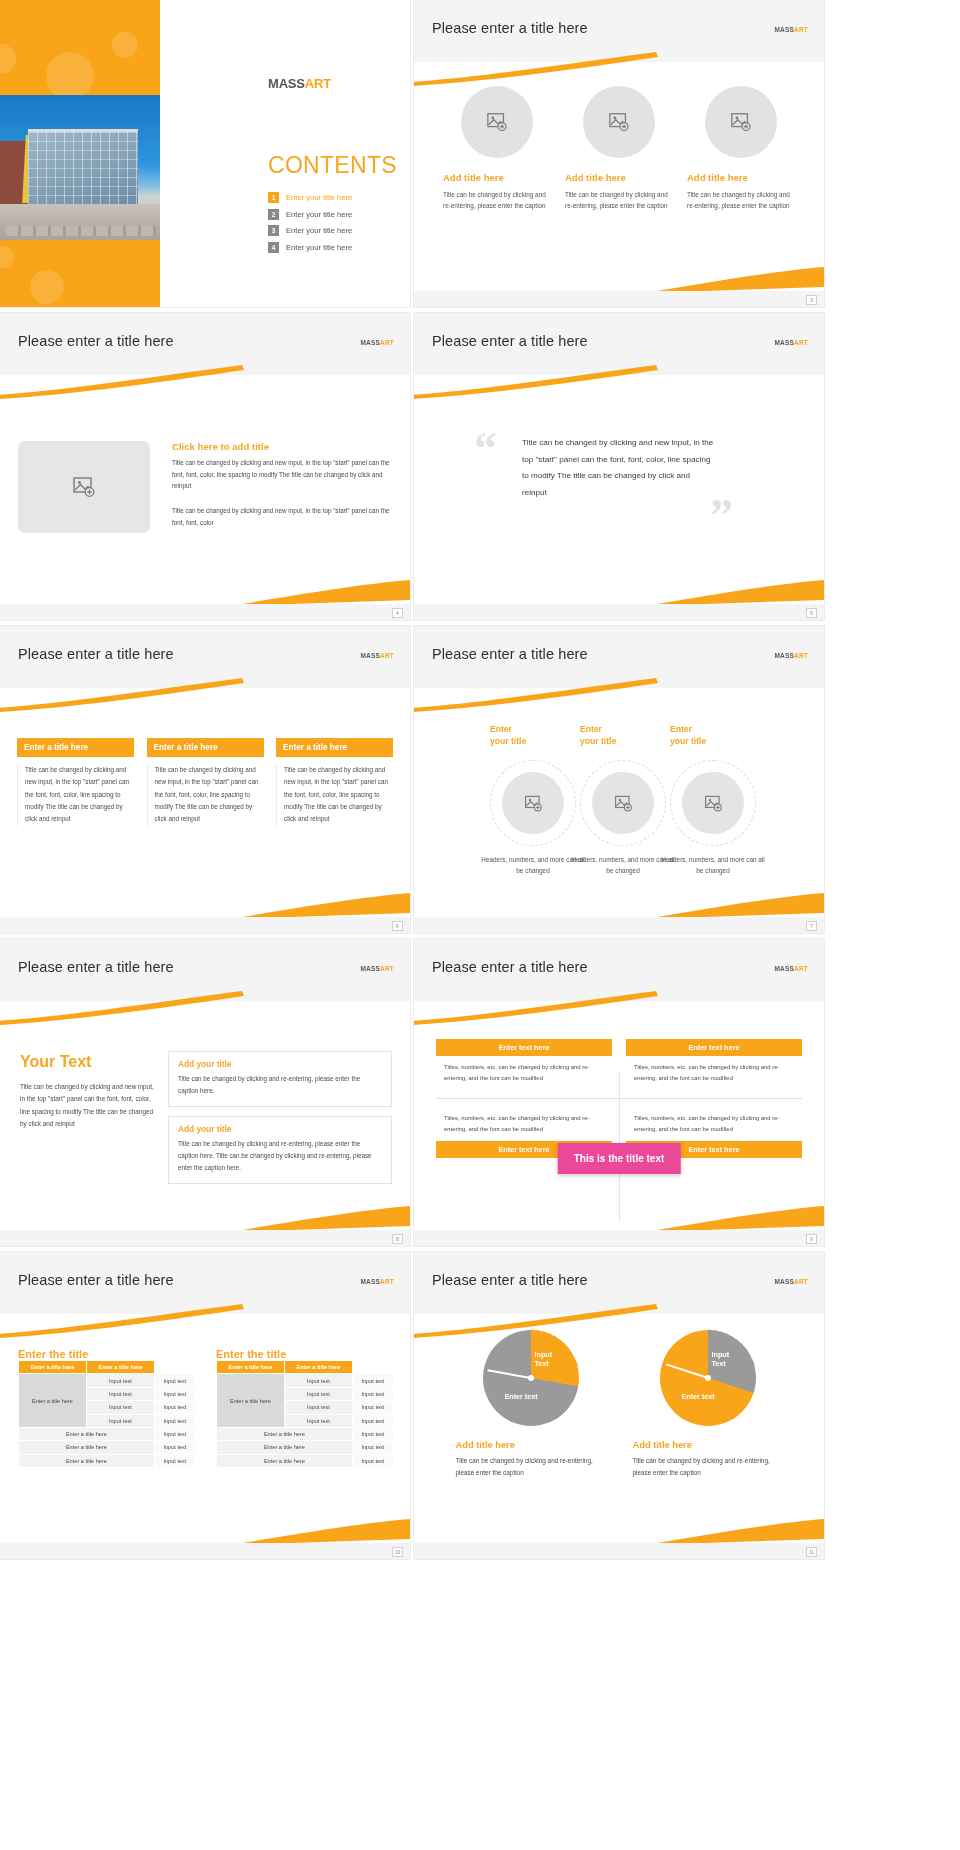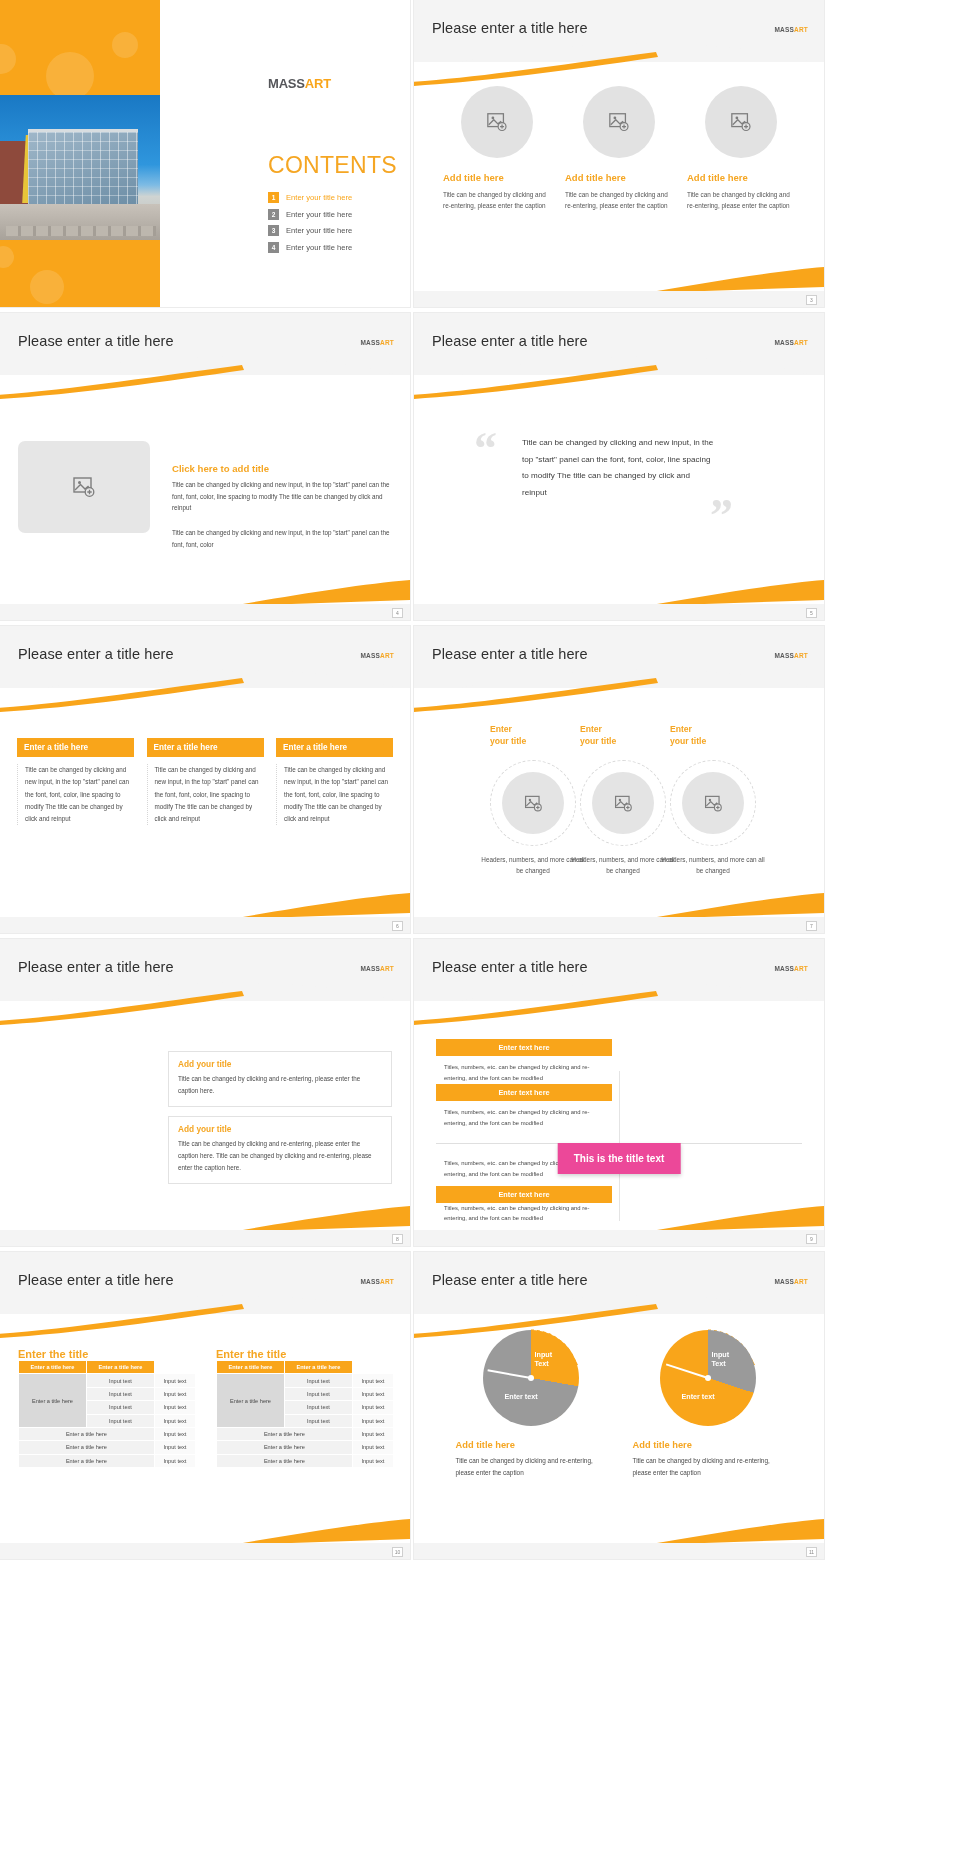--- a/index.html
+++ b/index.html
@@ -150,21 +150,21 @@
   }
   .c3-title{ color:#f5a623; font-size:9.5px; font-weight:700; margin-bottom:6px; text-align:left; }
   .c3-body{ color:#555; font-size:6.4px; line-height:1.75; text-align:left; }
 
   
   .s4-img{
     position:absolute; left:18px; top:128px; width:132px; height:92px;
     background:#e6e6e6; border-radius:7px; display:flex; align-items:center; justify-content:center;
   }
   .s4-txt{ position:absolute; left:172px; top:128px; width:222px; }
-  .s4-h{ color:#f5a623; font-size:9.6px; font-weight:700; margin-bottom:5px;margin-top:22px; }
+  .s4-h{ color:#f5a623; font-size:9.6px; font-weight:700; margin-bottom:5px; }
   .s4-p{ color:#4a4a4a; font-size:6.3px; line-height:1.85; }
   .s4-p.second{ margin-top:13px; }
 
   
   .q-mark{
     position:absolute; font-family:"Liberation Serif", serif; color:#e2e2e2;
     font-weight:700; line-height:.8;
   }
   .q-open{ left:60px; top:118px; font-size:46px; }
   .q-close{ left:296px; top:185px; font-size:46px; }
@@ -202,21 +202,21 @@
   .s8-l{ position:absolute; left:20px; top:114px; width:140px; }
   .s8-big{ color:#f5a623; font-size:16px; font-weight:700; margin-bottom:10px; }
   .s8-p{ color:#4a4a4a; font-size:6.4px; line-height:1.95; }
   .s8-r{ position:absolute; left:168px; top:112px; width:224px; }
   .s8-card{ border:1px solid #e2e2e2; padding:7px 9px 9px; margin-bottom:9px; background:#fff; }
   .s8-card h4{ color:#f5a623; font-size:8.3px; font-weight:700; margin-bottom:4px; }
   .s8-card p{ color:#4a4a4a; font-size:6.3px; line-height:1.9; }
 
   
   .q4{ position:absolute; left:22px; top:100px; width:366px; }
-  .q4-row{ display:flex; justify-content:space-between;flex-direction:column; }
+  .q4-row{ display:flex; justify-content:space-between; }
   .q4-cell{ width:176px; }
   .q4-bar{ background:#f9a51a; color:#fff; font-size:7.3px; font-weight:700; text-align:center; padding:4px 0; }
   .q4-txt{ color:#4a4a4a; font-size:5.9px; line-height:1.85; padding:6px 8px 0; }
   .q4-divider{ height:1px; background:#dfdfdf; margin:14px 0; }
   .q4-center{
     position:absolute; left:50%; top:104px; transform:translateX(-50%);
     background:#ec4899; color:#fff; font-size:10px; font-weight:700;
     padding:10px 16px; white-space:nowrap; box-shadow:0 2px 4px rgba(0,0,0,.18);
   }
   .q4-vline{ position:absolute; left:50%; top:32px; width:1px; height:150px; background:#e4e4e4; }
@@ -533,20 +533,24 @@
     <div class="hdr-title">Please enter a title here</div>
     <div class="logo">
       <span class="a">MASS</span><span class="b">ART</span>
     </div>
     <div class="swoosh">
       <svg width="300" height="34" viewBox="0 0 300 34">
           <path d="M0 30 C70 26 170 10 248 0 L250 5 C175 16 78 30 4 34 Z" fill="#F9A51A"></path>
         </svg>
     </div>
 
+    <div class="s8-l">
+      <div class="s8-big">Your Text</div>
+      <div class="s8-p">Title can be changed by clicking and new input, in the top "start" panel can the font, font, color, line spacing to modify The title can be changed by click and reinput</div>
+    </div>
     <div class="s8-r">
       <div class="s8-card">
         <h4>Add your title</h4>
         <p>Title can be changed by clicking and re-entering, please enter the caption here.</p>
       </div>
       <div class="s8-card">
         <h4>Add your title</h4>
         <p>Title can be changed by clicking and re-entering, please enter the caption here. Title can be changed by clicking and re-entering, please enter the caption here.</p>
       </div>
     </div>

